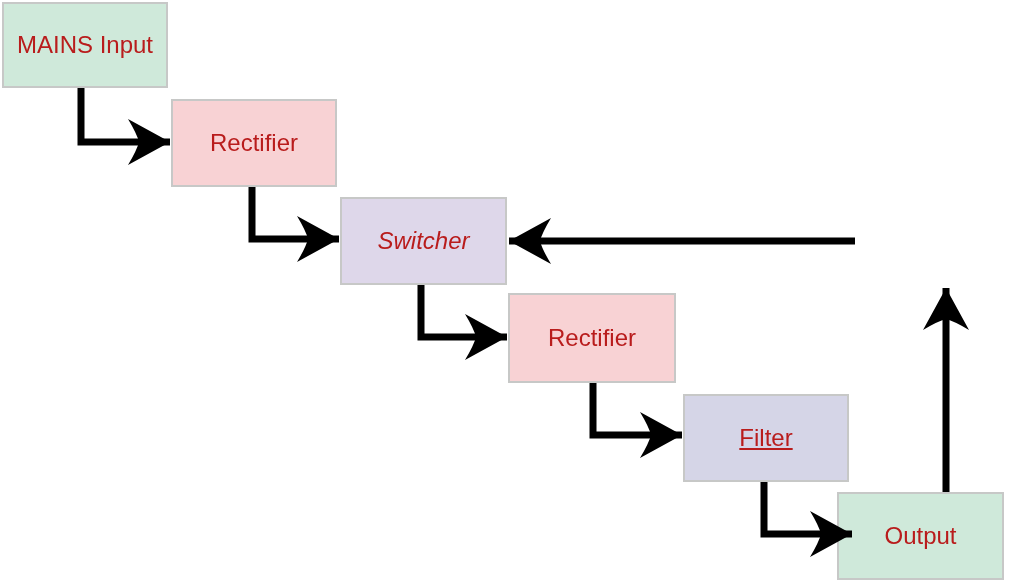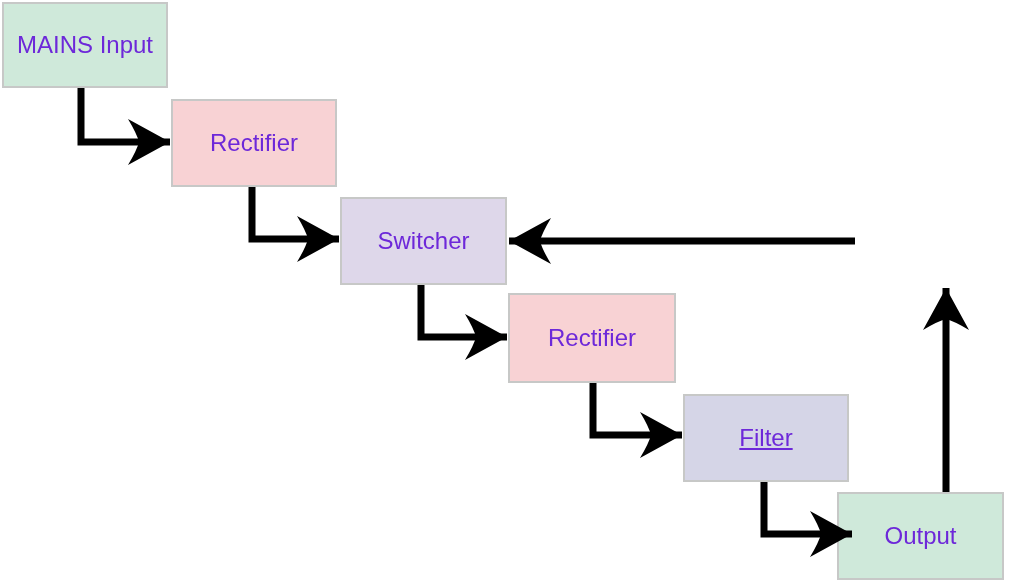--- a/index.html
+++ b/index.html
@@ -12,27 +12,27 @@
     font-family: "Liberation Sans", sans-serif;
   }
   .node {
     position: absolute;
     display: flex;
     align-items: center;
     justify-content: center;
     box-sizing: border-box;
     border: 2.5px solid #c7c8c7;
     font-size: 24px;
-    color: #6d28d9;
+    color: #b91c1c;
     text-align: center;
     white-space: nowrap;
   }
   #n-mains     { left:   2px; top:   2px; width: 166px; height:  86px; }
   #n-rect1     { left: 171px; top:  99px; width: 166px; height:  88px; }
-  #n-switcher  { left: 340px; top: 197px; width: 167px; height:  88px; }
+  #n-switcher  { left: 340px; top: 197px; width: 167px; height:  88px; font-style: italic; }
   #n-rect2     { left: 508px; top: 293px; width: 168px; height:  90px; }
   #n-filter    { left: 683px; top: 394px; width: 166px; height:  88px; }
   #n-output    { left: 837px; top: 492px; width: 167px; height:  88px; }
   #n-pwm       { left: 856px; top: 196px; width: 165px; height:  90px; }
   #arrow-layer {
     position: absolute;
     left: 0; top: 0;
     width: 1024px; height: 582px;
     pointer-events: none;
   }

